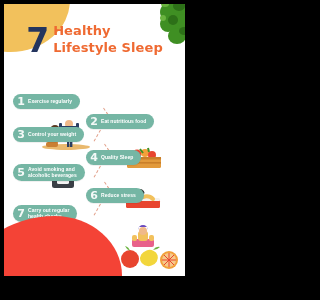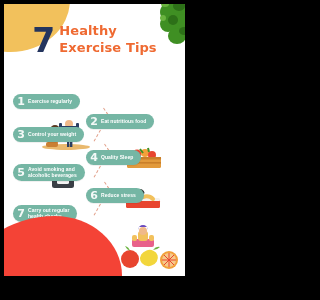--- a/index.html
+++ b/index.html
@@ -145,21 +145,21 @@
         <ellipse cx="30" cy="10" rx="4" ry="3"></ellipse>
         <ellipse cx="28" cy="24" rx="3" ry="3"></ellipse>
       </g>
     </svg>
   </div>
 
   <div class="header">
     <span class="big-seven">7</span>
     <span class="title-lines">
       <span class="title-line">Healthy</span>
-      <span class="title-line">Exercise Tips</span>
+      <span class="title-line">Lifestyle Sleep</span>
     </span>
   </div>
 
   <div class="tips">
 
     <div class="connector c1"></div>
     <div class="connector c2"></div>
     <div class="connector c3"></div>
     <div class="connector c4"></div>
     <div class="connector c5"></div>

